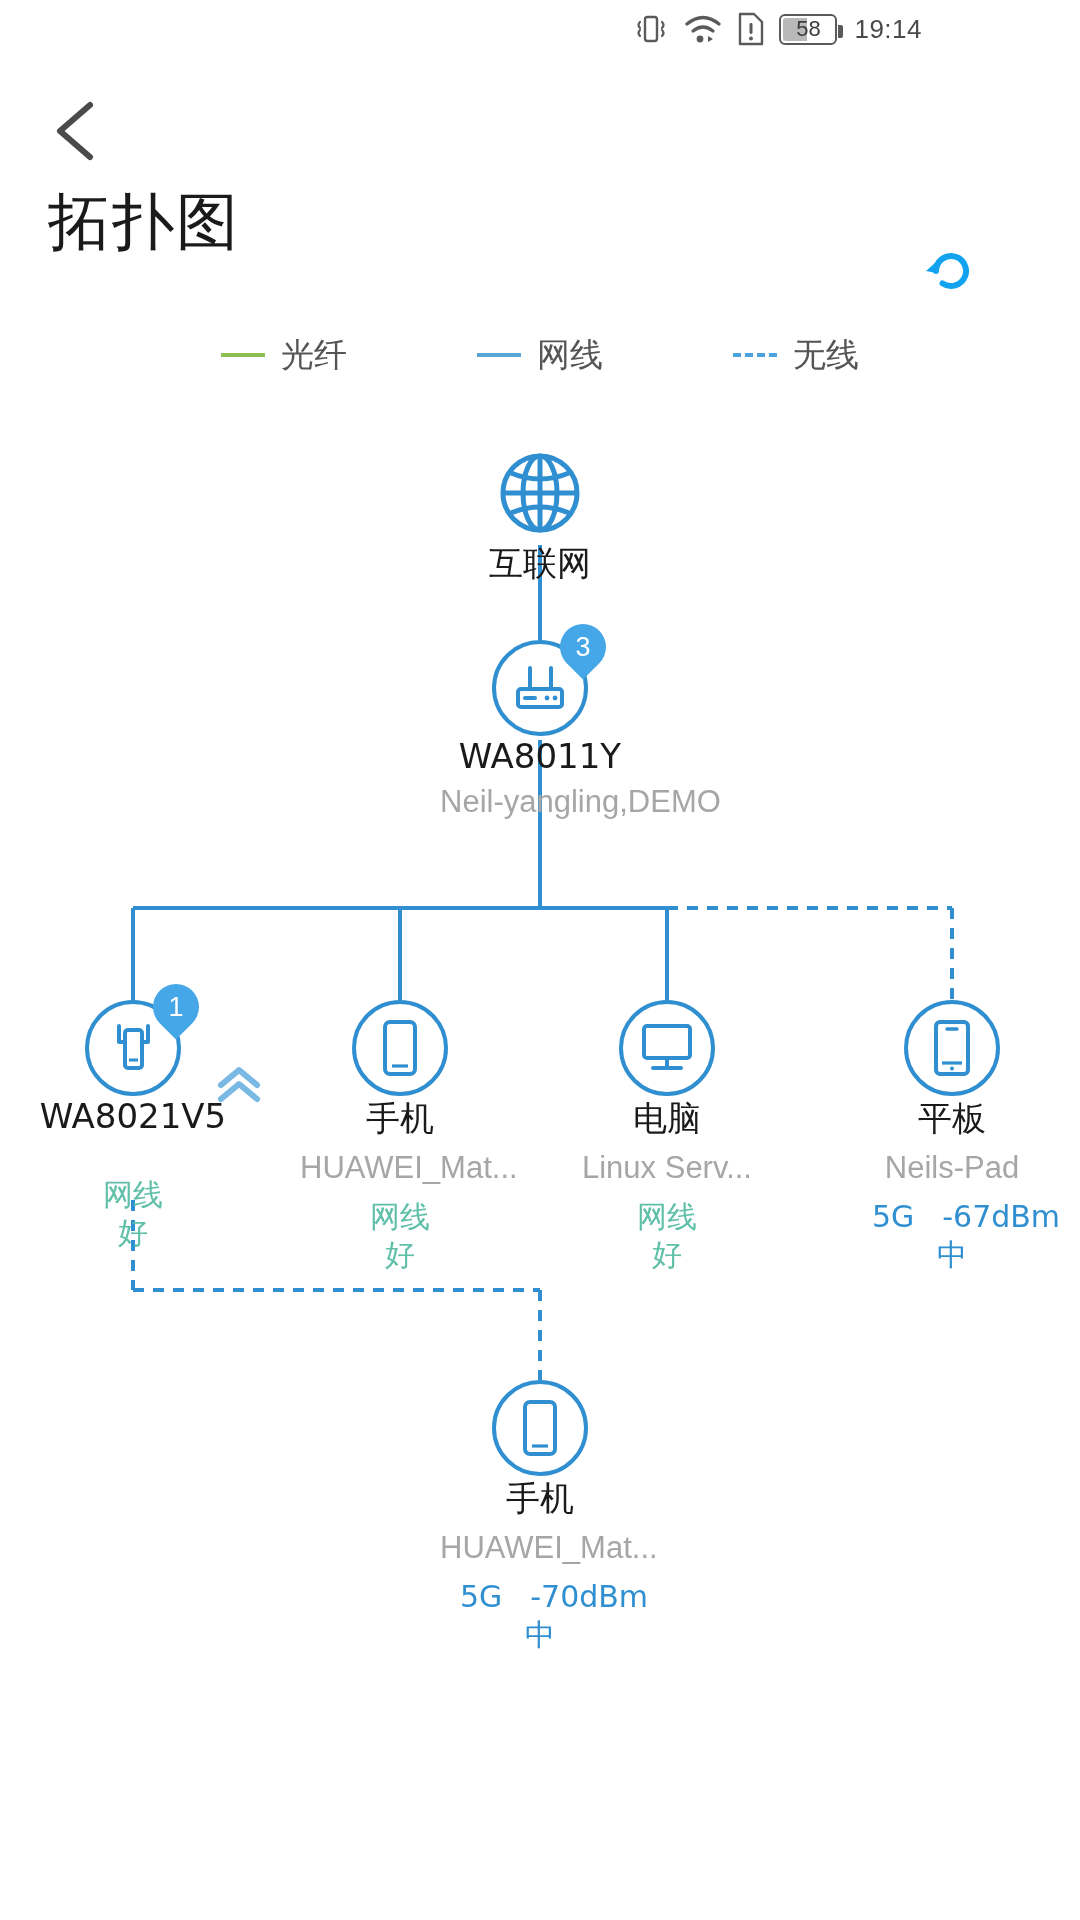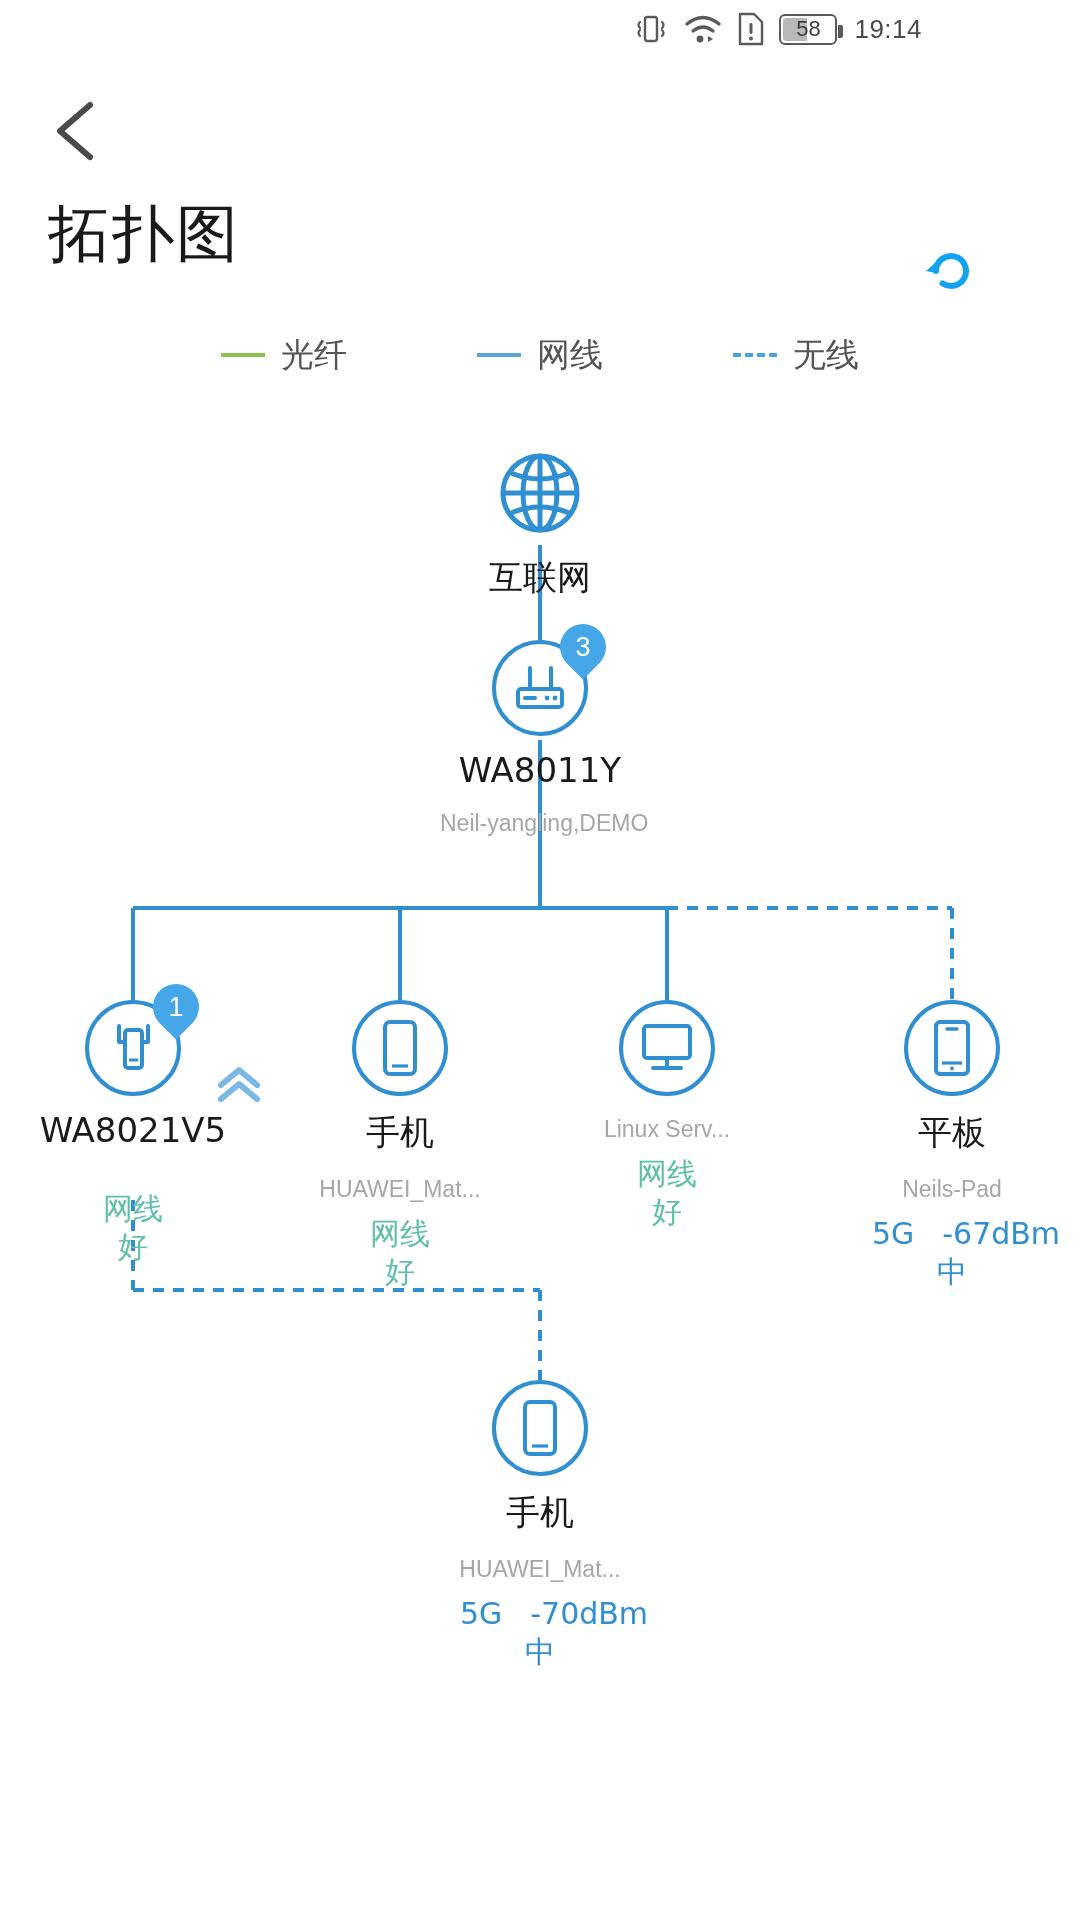--- a/index.html
+++ b/index.html
@@ -41,21 +41,21 @@
   }
 
   
   .back-btn {
     position: absolute; left: 42px; top: 95px; width: 72px; height: 72px;
     cursor: pointer;
   }
   .page-title {
     position: absolute; left: 48px; top: 180px;
     font-size: 62px; color: #1a1a1a; letter-spacing: 2px;
-    font-family: "DejaVu Sans", sans-serif; font-weight: 400; margin-top: 12px;
+    font-family: "DejaVu Sans", sans-serif; font-weight: 400;
   }
   .refresh-btn {
     position: absolute; left: 920px; top: 240px; width: 62px; height: 62px;
     cursor: pointer;
   }
 
   
   .legend {
     position: absolute; left: 0; top: 325px; width: 1080px; height: 60px;
     display: flex; align-items: center; justify-content: center;
@@ -86,25 +86,25 @@
     position: absolute; right: -22px; top: -20px;
     width: 46px; height: 46px; background: #45a6e8;
     border-radius: 50% 50% 50% 0; transform: rotate(-45deg);
     display: flex; align-items: center; justify-content: center;
   }
   .badge span {
     transform: rotate(45deg); color: #fff; font-size: 27px;
     font-family: "Liberation Sans", sans-serif; line-height: 1;
   }
   .node-name {
-    margin-top: 14px; font-size: 34px; color: #1a1a1a;
+    font-size: 34px; color: #1a1a1a;
     font-family: "DejaVu Sans", sans-serif; white-space: nowrap;
   }
   .node-sub {
-    margin-top: 20px; font-size: 23px; color: #a6a6a6;
+    margin-top: 8px; font-size: 31px; color: #a6a6a6;
     font-family: "Liberation Sans", sans-serif; white-space: nowrap;
   }
   .node-status {
     margin-top: 12px; font-size: 30px; color: #5fbfa8;
     font-family: "DejaVu Sans", sans-serif; line-height: 1.25; white-space: nowrap;
   }
   .node-status.wifi { color: #2f8fd0; }
   .status-row {
     display: flex; align-items: center; justify-content: center; gap: 28px;
     white-space: nowrap;
@@ -272,20 +272,21 @@
     </div>
 
     <div class="node" style="left:567px; top:1000px; width:200px;">
       <div class="node-circle">
         <svg width="62" height="56" viewBox="0 0 62 56">
           <rect x="8" y="6" width="46" height="32" rx="3" fill="none" stroke="#2f8fd0" stroke-width="4"></rect>
           <line x1="31" y1="38" x2="31" y2="46" stroke="#2f8fd0" stroke-width="4"></line>
           <line x1="17" y1="48" x2="45" y2="48" stroke="#2f8fd0" stroke-width="4" stroke-linecap="round"></line>
         </svg>
       </div>
+      <div class="node-name">电脑</div>
       <div class="node-sub">Linux Serv...</div>
       <div class="node-status">
         <div>网线</div>
         <div>好</div>
       </div>
     </div>
 
     <div class="node" style="left:852px; top:1000px; width:200px;">
       <div class="node-circle">
         <svg width="48" height="62" viewBox="0 0 48 62">

